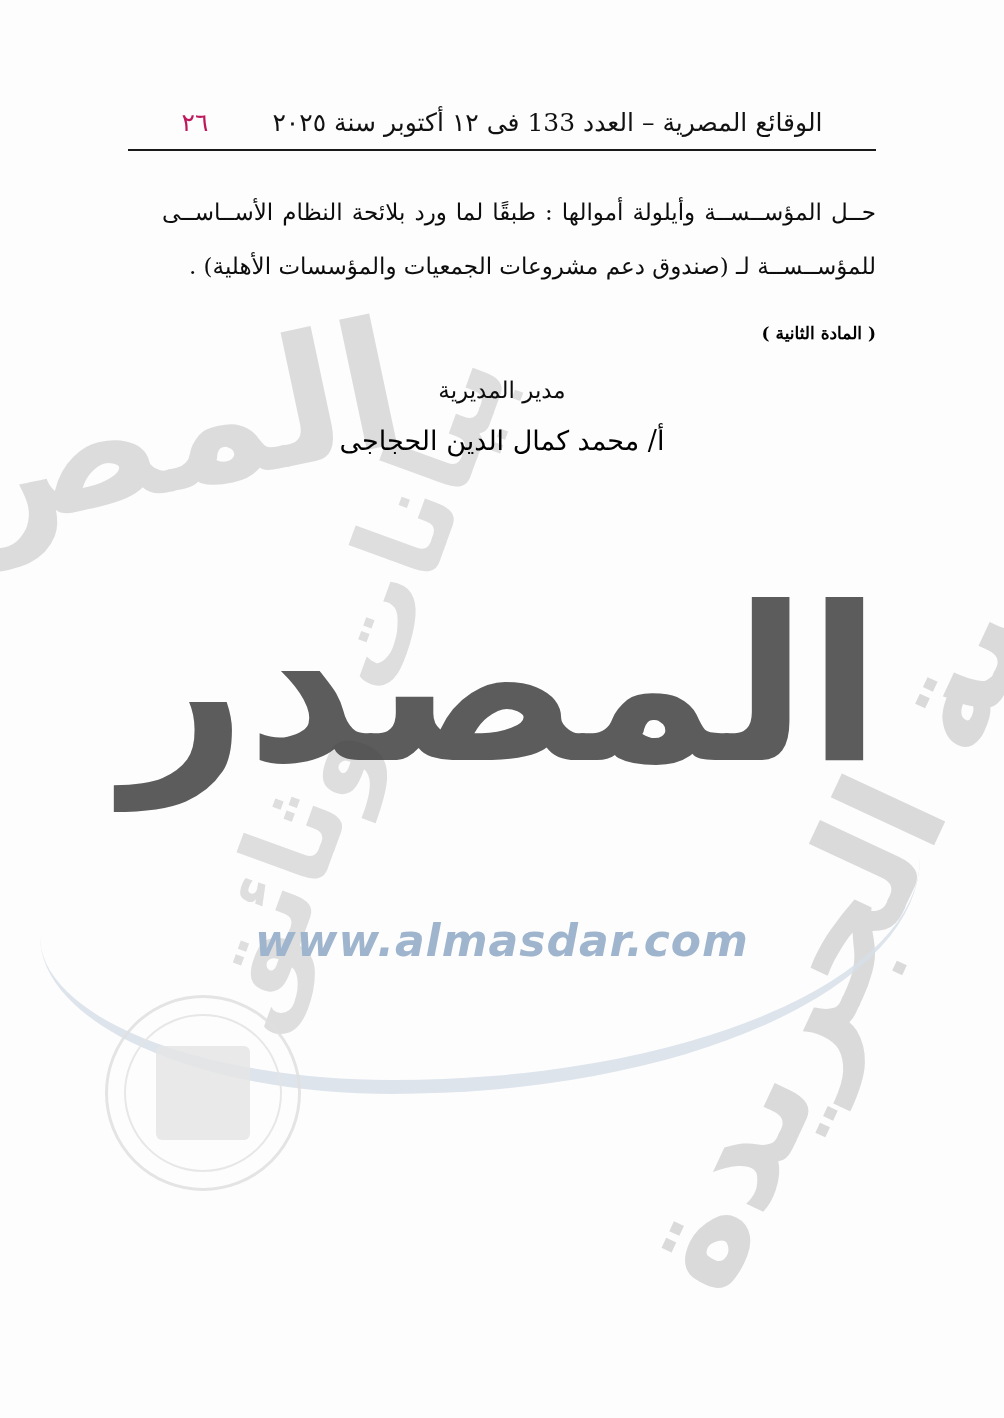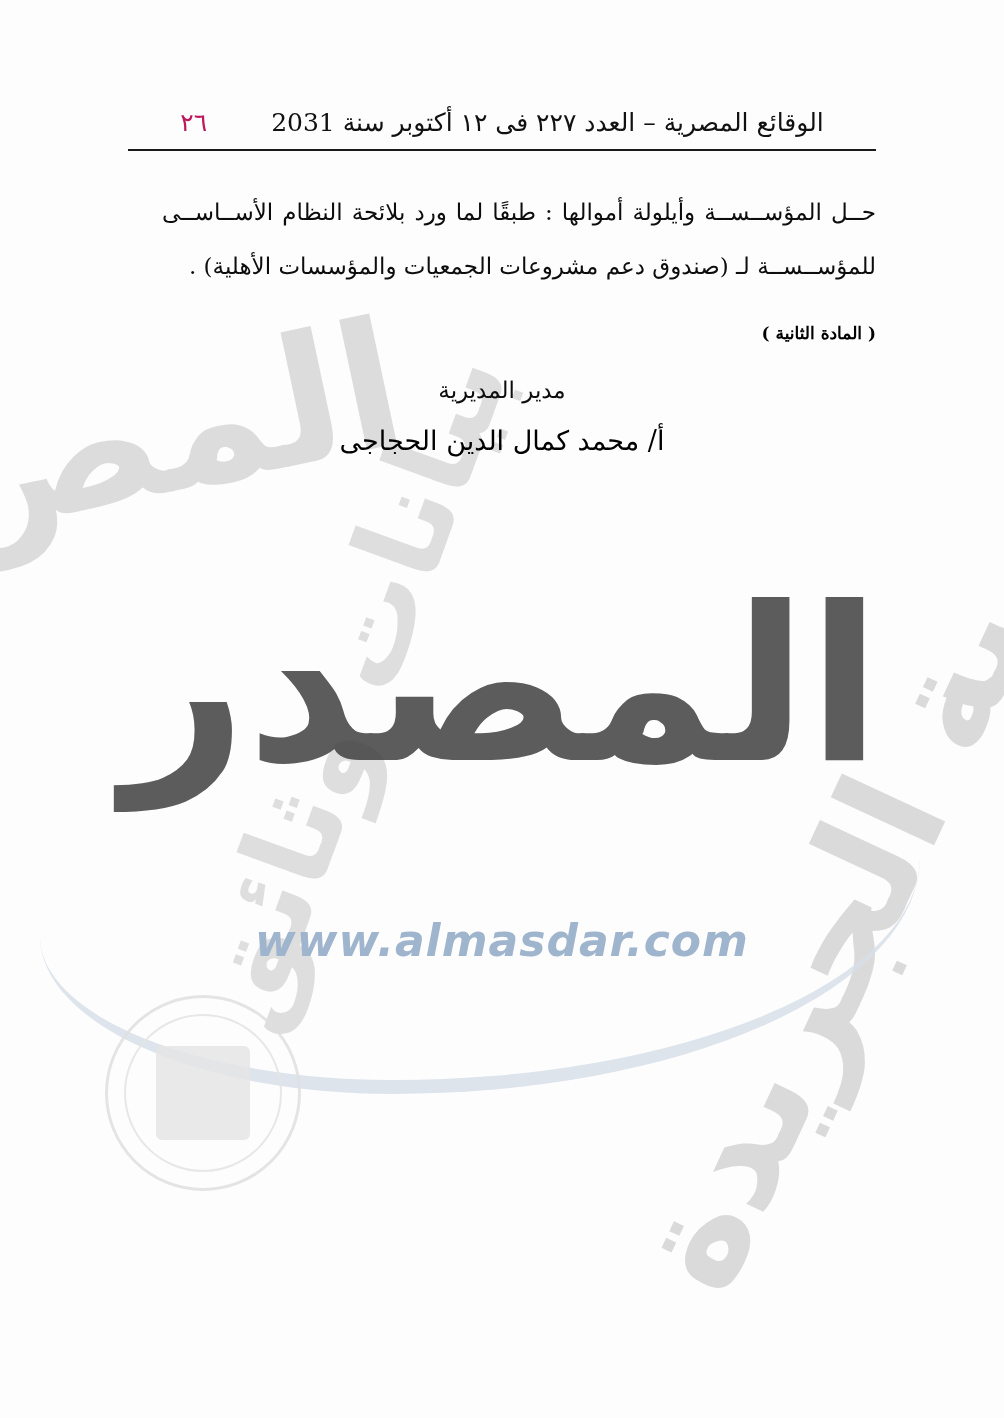--- a/index.html
+++ b/index.html
@@ -193,21 +193,21 @@
     <div class="wm-grey-ar wm-grey-mid">بيانات وثائق</div>
     <div class="wm-swoosh"></div>
     <div class="wm-big-arabic wm-almasdar-ar">المصدر</div>
     <div class="wm-url">www.almasdar.com</div>
     <div class="wm-seal"></div>
   </div>
 
   <div class="content">
 
     <div class="header-row">
-      <div class="header-title">الوقائع المصرية – العدد ٢٢٧ فى ١٢ أكتوبر سنة 2031</div>
+      <div class="header-title">الوقائع المصرية – العدد 133 فى ١٢ أكتوبر سنة ٢٠٢٥</div>
       <div class="page-number">٢٦</div>
     </div>
 
     <div class="rule"></div>
 
     <div class="para first">حــل المؤســســة وأيلولة أموالها : طبقًا لما ورد بلائحة النظام الأســاســى للمؤســســة لـ (صندوق دعم مشروعات الجمعيات والمؤسسات الأهلية) .</div>
 
     <div class="article-heading">( المادة الثانية )</div>
 
 

